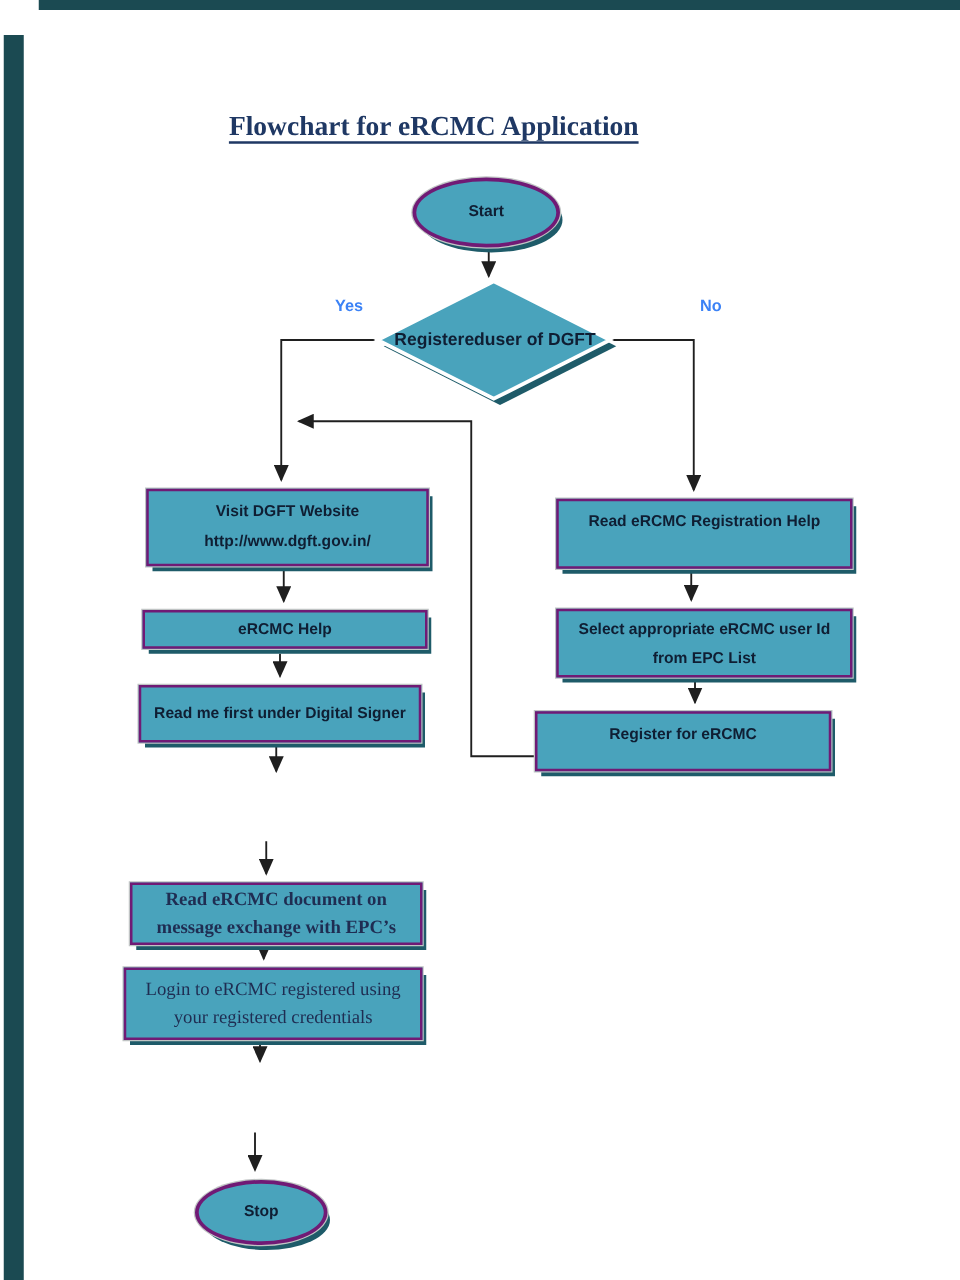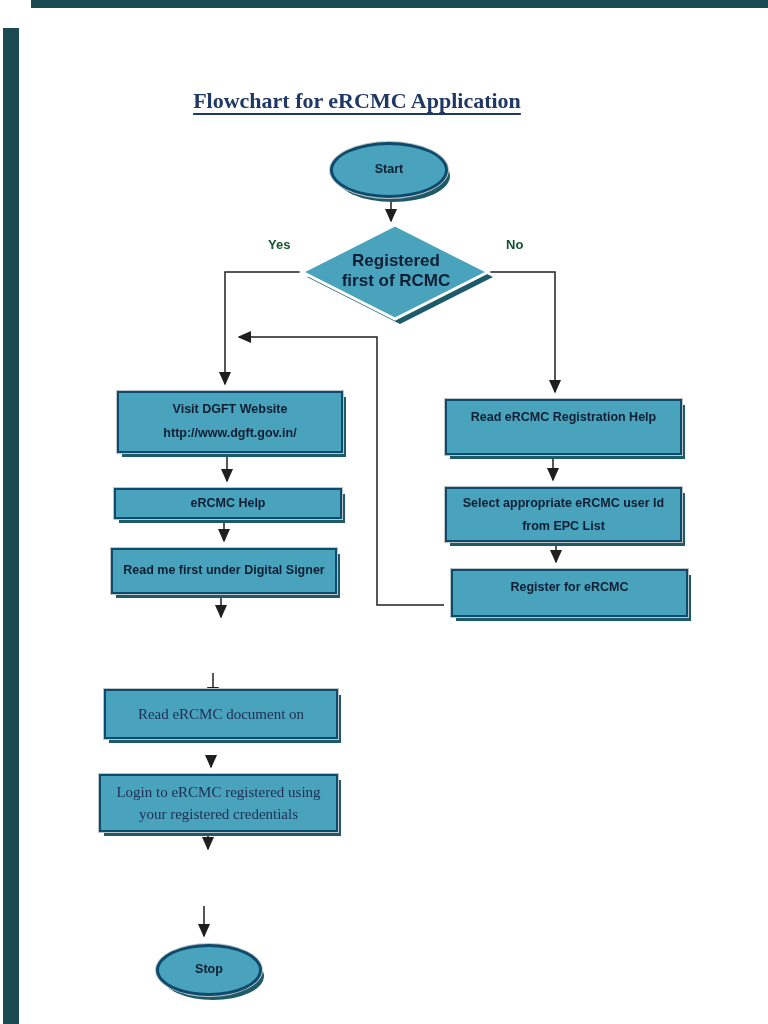--- a/index.html
+++ b/index.html
@@ -5,45 +5,45 @@
   html,body{margin:0;padding:0;background:#fff;}
   #page{position:relative;width:768px;height:1024px;background:#fff;overflow:hidden;
         font-family:"Liberation Sans",sans-serif;}
   
   .bar-left{position:absolute;left:3px;top:28px;width:16px;height:996px;background:var(--border-bar,#1b4a52);}
   .bar-top{position:absolute;left:31px;top:0;width:737px;height:8px;background:var(--border-bar,#1b4a52);}
 
   .title{position:absolute;left:0;top:88px;width:694px;text-align:center;
          font-family:"Liberation Serif",serif;font-weight:bold;font-size:22px;
          color:var(--title-color,#1f3864);
-         text-decoration:underline;text-decoration-thickness:2px;text-underline-offset:5px;margin-left:10px;}
+         text-decoration:underline;text-decoration-thickness:2px;text-underline-offset:5px;}
 
   svg.wires{position:absolute;left:0;top:0;z-index:1;}
 
   .node{position:absolute;z-index:2;box-sizing:border-box;
         background:var(--shape-fill,#49a3bc);
-        border:2px solid #0c4a6e;
+        border:2px solid #701a75;
         box-shadow:0 0 0 1px var(--ring-gray,#c0c4c4), 4px 5px 0 -1px var(--shape-shadow,#1e5b69);
         display:flex;flex-direction:column;align-items:center;justify-content:center;
         text-align:left;}
   .sans{font-family:"Liberation Sans",sans-serif;font-weight:bold;font-size:12.5px;
         color:var(--sans-text,#0f1e33);line-height:1.25;}
   .serif{font-family:"Liberation Serif",serif;font-weight:normal;font-size:15px;
         color:var(--serif-text,#1f2d52);line-height:22px;}
   .ellipse{border-radius:50%;border-width:3px;
         box-shadow:0 0 0 1px var(--ring-gray,#c0c4c4), 4px 6px 0 -2px var(--shape-shadow,#1e5b69);}
   .top-align{justify-content:flex-start;padding-top:9px;}
   .spread{justify-content:space-evenly;}
 
-  .branch-label{position:absolute;z-index:2;font-weight:bold;font-size:13px;color:#14532d;}
+  .branch-label{position:absolute;z-index:2;font-weight:bold;font-size:13px;color:#3b82f6;}
 
   .diamond-wrap{position:absolute;left:293px;top:218px;width:206px;height:112px;z-index:2;}
   .diamond-text{position:absolute;left:0;top:0;width:206px;height:106px;
-        display:flex;flex-direction:column;align-items:center;justify-content:center;
-        font-weight:bold;font-size:17px;line-height:20px;color:var(--sans-text,#0f1e33);text-align:center;}
+        display:flex;flex-direction:row;align-items:center;justify-content:center;
+        font-weight:bold;font-size:14px;line-height:20px;color:var(--sans-text,#0f1e33);text-align:center;}
 </style>
 </head>
 <body>
 
 <div id="page">
 
   <div class="bar-top"></div>
   <div class="bar-left"></div>
 
   <div class="title">Flowchart for eRCMC Application</div>
@@ -75,43 +75,44 @@
     <div>Start</div>
   </div>
 
   <div class="diamond-wrap">
     <svg width="206" height="112" viewBox="0 0 206 112">
       <polygon points="107,12 200,59 107,106 14,59" fill="#1e5b69"></polygon>
       <polygon points="102,7 195,54 102,101 9,54" fill="#49a3bc" stroke="#ffffff" stroke-width="3"></polygon>
     </svg>
     <div class="diamond-text">
       <div>Registered</div>
-      <div>first of RCMC</div>
+      <div>user of DGFT</div>
     </div>
   </div>
 
   <div class="branch-label" style="left:268px;top:237px;">Yes</div>
-  <div class="branch-label" style="left:506px;top:237px;">No</div>
+  <div class="branch-label" style="left:560px;top:237px;">No</div>
 
   <div class="node sans spread" style="left:117px;top:391px;width:226px;height:62px;">
     <div>Visit DGFT Website</div>
     <div>http://www.dgft.gov.in/</div>
   </div>
 
   <div class="node sans" style="left:111px;top:548px;width:226px;height:46px;">
     <div>Read me first under Digital Signer</div>
   </div>
 
   <div class="node sans" style="left:114px;top:488px;width:228px;height:31px;">
     <div>eRCMC Help</div>
   </div>
 
 
-  <div class="node serif" style="left:104px;top:689px;width:234px;height:50px;">
+  <div class="node serif" style="left:104px;top:706px;width:234px;height:50px;font-weight:bold;">
     <div>Read eRCMC document on</div>
+    <div>message exchange with EPC’s</div>
   </div>
 
   <div class="node serif" style="left:99px;top:774px;width:239px;height:58px;">
     <div>Login to eRCMC registered using</div>
     <div>your registered credentials</div>
   </div>
 
 
   <div class="node ellipse sans" style="left:156px;top:944px;width:106px;height:52px;">
     <div>Stop</div>
@@ -119,17 +120,17 @@
 
   <div class="node sans top-align" style="left:445px;top:399px;width:237px;height:56px;">
     <div>Read eRCMC Registration Help</div>
   </div>
 
   <div class="node sans" style="left:445px;top:487px;width:237px;height:55px;line-height:23px;">
     <div>Select appropriate eRCMC user Id</div>
     <div>from EPC List</div>
   </div>
 
-  <div class="node sans top-align" style="left:451px;top:569px;width:237px;height:48px;">
+  <div class="node sans top-align" style="left:428px;top:569px;width:237px;height:48px;">
     <div>Register for eRCMC</div>
   </div>
 
 </div>
 
 </body></html>

